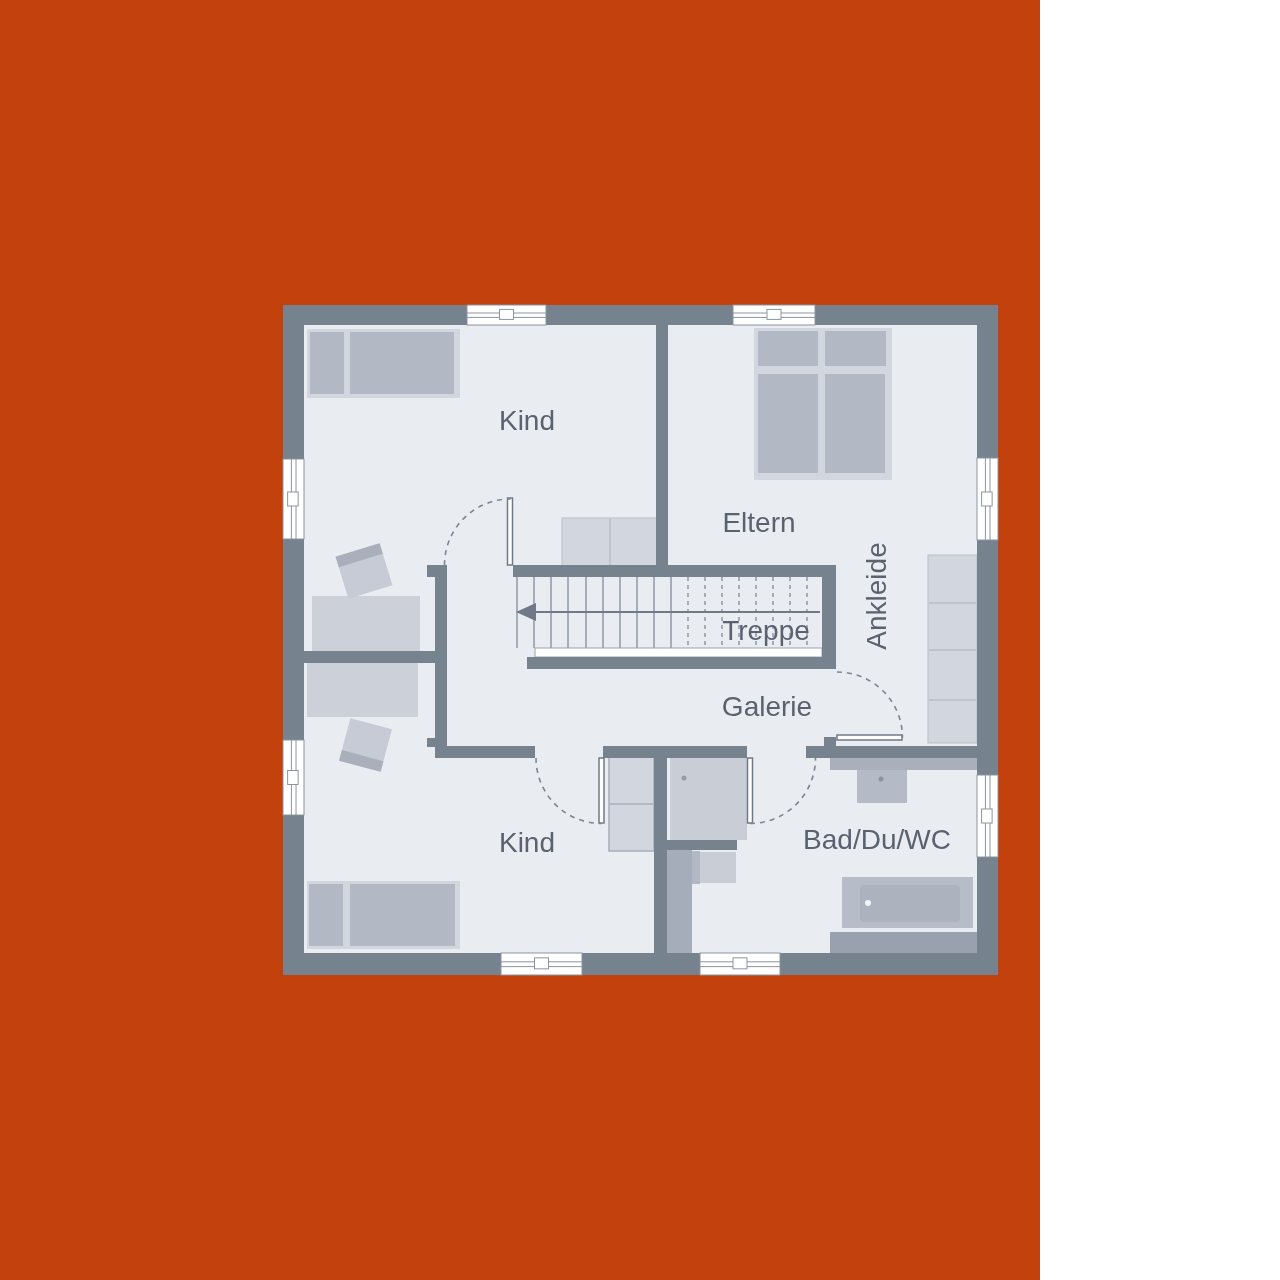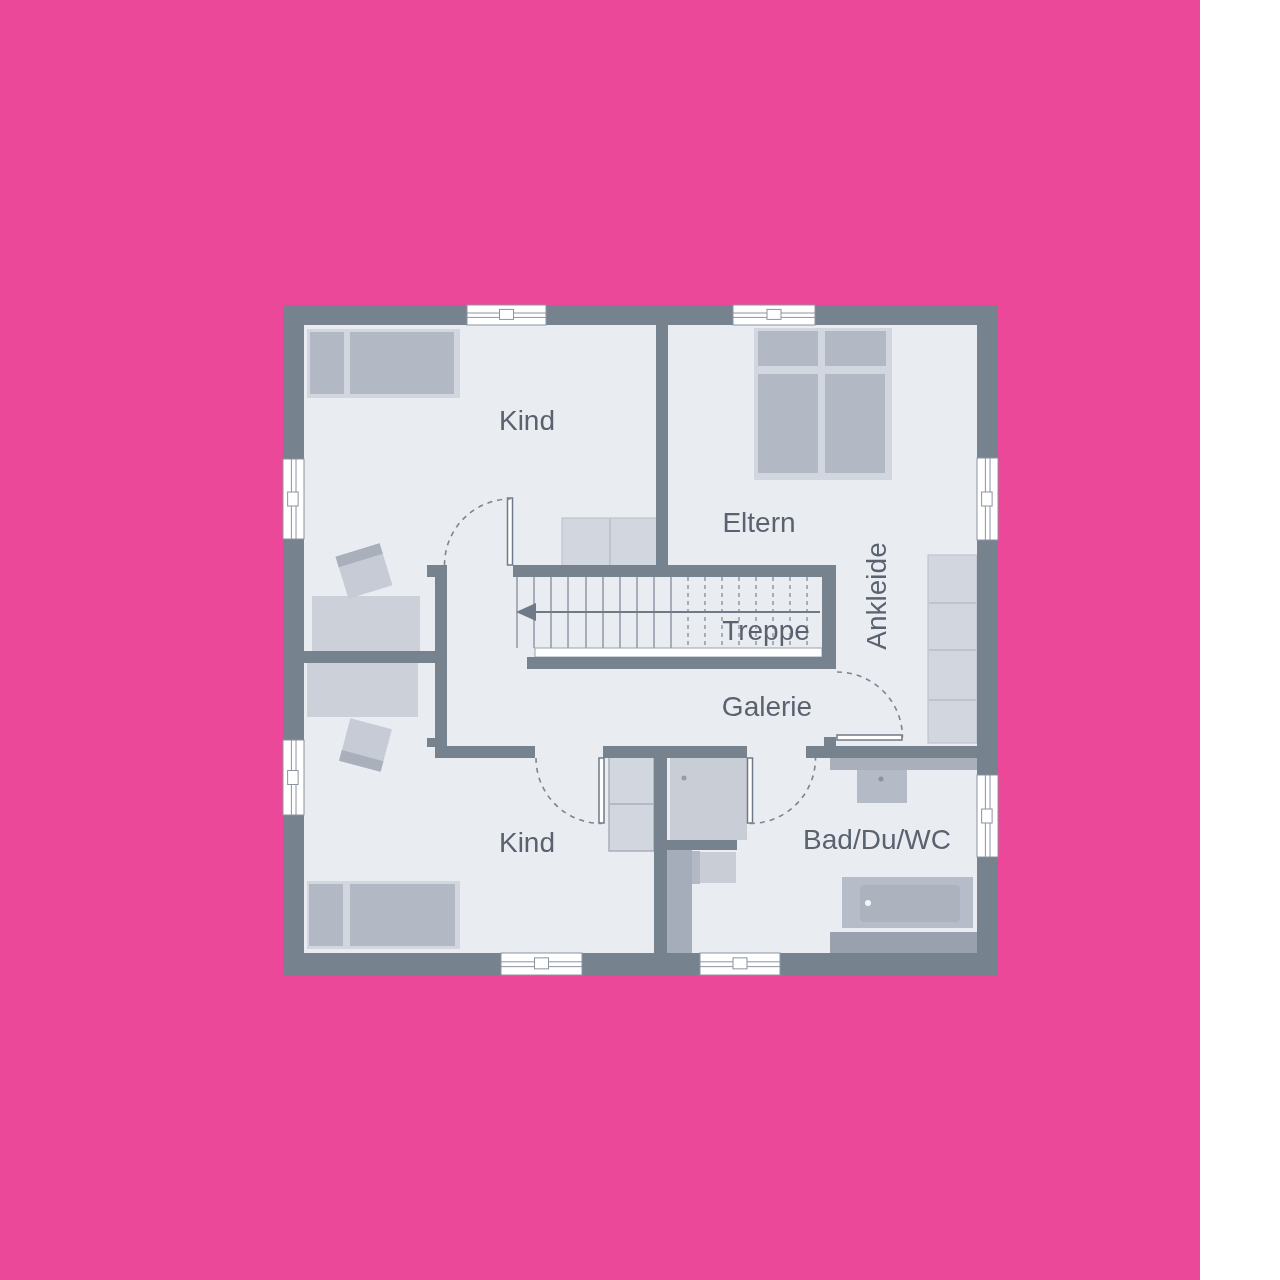--- a/index.html
+++ b/index.html
@@ -1,16 +1,16 @@
 <!DOCTYPE html>
 <html><head>
 <meta charset="utf-8">
 <style>
   html,body{margin:0;padding:0;background:#ffffff;}
-  #canvas{position:relative;width:1200px;height:1280px;background:#ec4899;overflow:hidden;}
+  #canvas{position:relative;width:1040px;height:1280px;background:#c2410c;overflow:hidden;}
   svg text{font-family:"Liberation Sans","DejaVu Sans",sans-serif;}
 </style>
 </head>
 <body>
 
 <div id="canvas">
   <svg id="plan-svg" width="1280" height="1280" viewBox="0 0 1280 1280">
       <rect x="304" y="325" width="673" height="628" fill="#E9ECF1"></rect>
       <rect x="307" y="329" width="153" height="69" fill="#D2D6DE"></rect>
       <rect x="310" y="332" width="34" height="62" fill="#B2B8C4"></rect>

